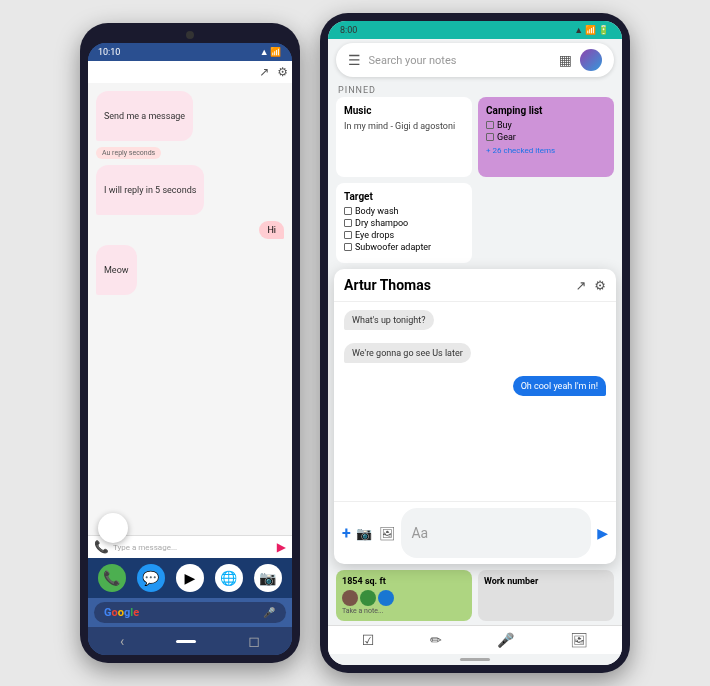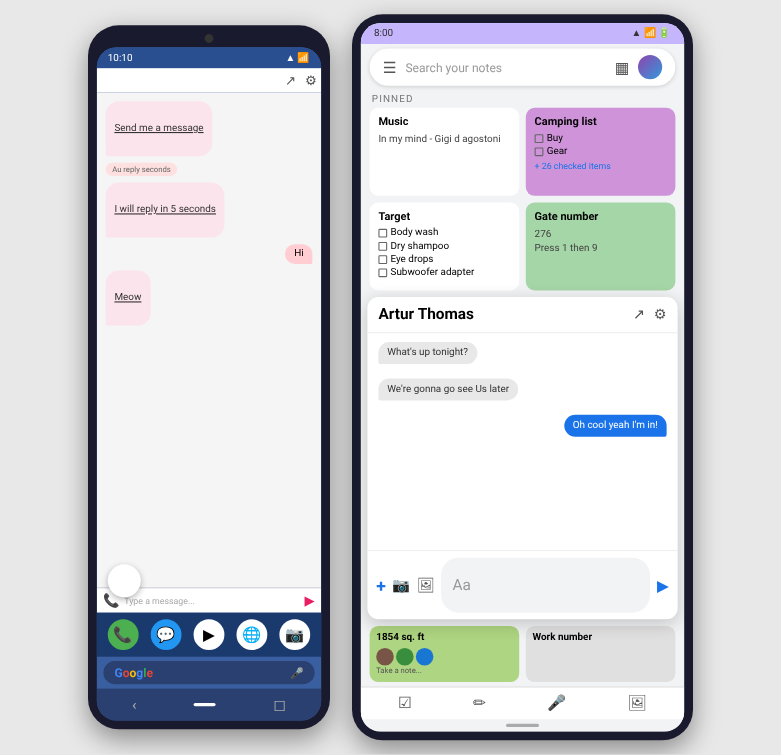--- a/index.html
+++ b/index.html
@@ -70,21 +70,20 @@
       background: white;
     }
     .bubble-received {
       background: #fce4ec;
       color: #333;
       font-size: 9px;
       padding: 20px 8px;
       border-radius: 12px 12px 12px 2px;
       max-width: 75%;
       align-self: flex-start;
-      text-decoration: underline;
     }
     .auto-reply-label {
       font-size: 7px;
       color: #666;
       padding: 2px 6px;
       background: #ffe0e0;
       border-radius: 8px;
       align-self: flex-start;
     }
     .message-input-bar {
@@ -176,21 +175,21 @@
     }
     .phone-right .screen {
       background: #f1f3f4;
       border-radius: 18px;
       flex: 1;
       display: flex;
       flex-direction: column;
       overflow: hidden;
     }
     .right-status-bar {
-      background: #c4b5fd;
+      background: #14b8a6;
       font-size: 9px;
       padding: 4px 12px;
       display: flex;
       justify-content: space-between;
       align-items: center;
       color: #333;
     }
     .keep-search-bar {
       background: white;
       margin: 4px 8px;
@@ -453,25 +452,20 @@
         <div class="note-check-item">
           <div class="mini-checkbox"></div>
           <span>Eye drops</span>
         </div>
         <div class="note-check-item">
           <div class="mini-checkbox"></div>
           <span>Subwoofer adapter</span>
         </div>
       </div>
 
-      <div class="note-card green">
-        <div class="note-card-title">Gate number</div>
-        <div class="note-card-body" style="white-space:pre-line;">276
-Press 1 then 9</div>
-      </div>
     </div>
 
     <div class="chat-overlay">
       <div class="chat-overlay-header">
         <span class="chat-overlay-name">Artur Thomas</span>
         <div class="chat-overlay-icons">
           <span class="chat-overlay-icon">↗</span>
           <span class="chat-overlay-icon">⚙</span>
         </div>
       </div>

